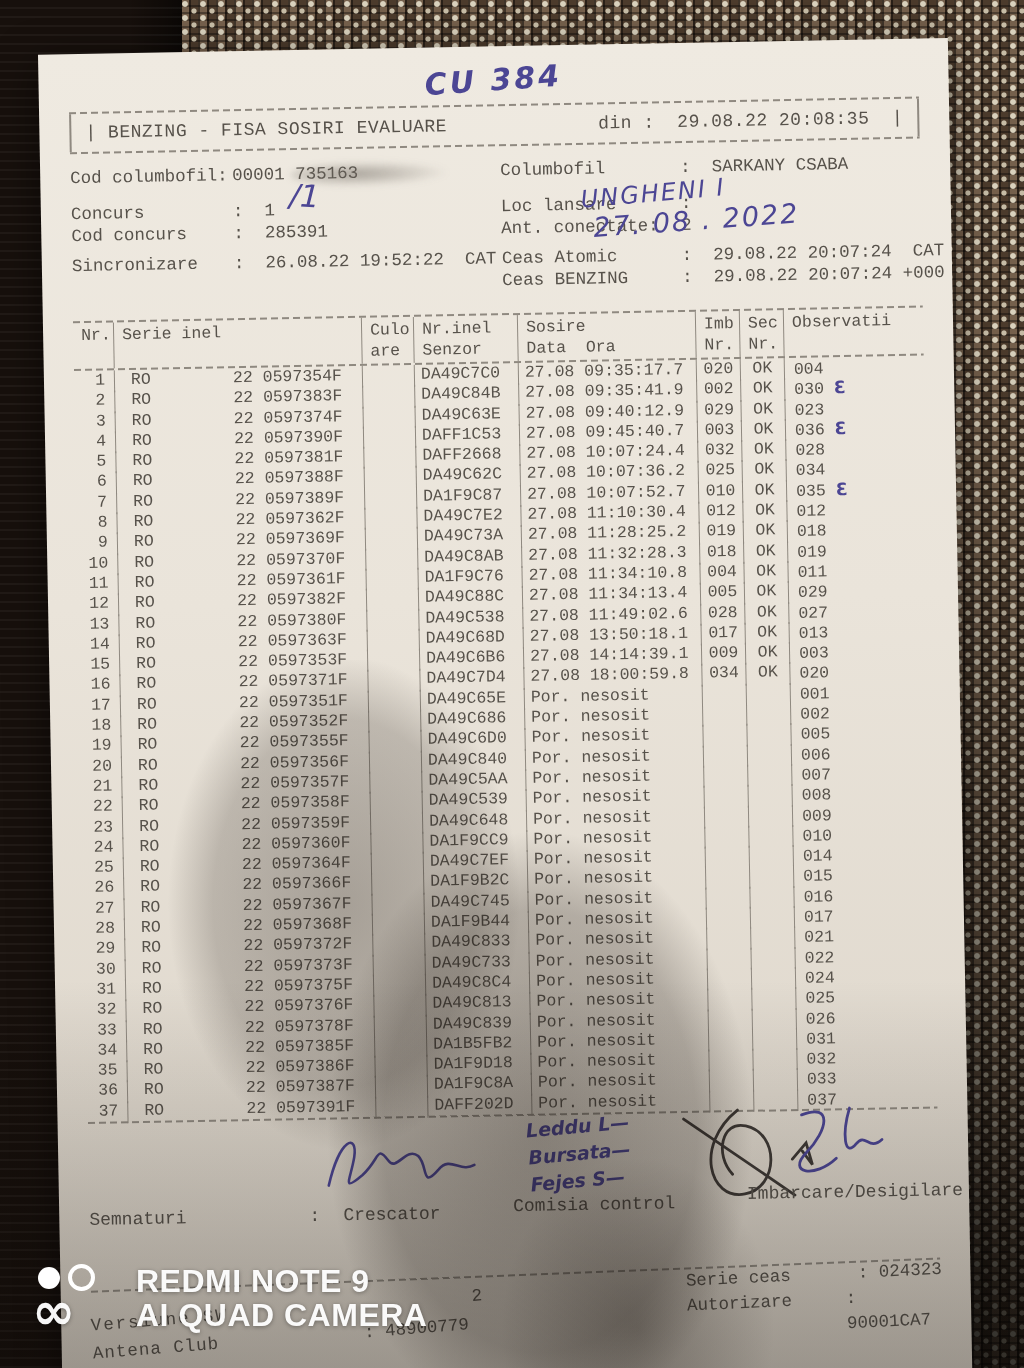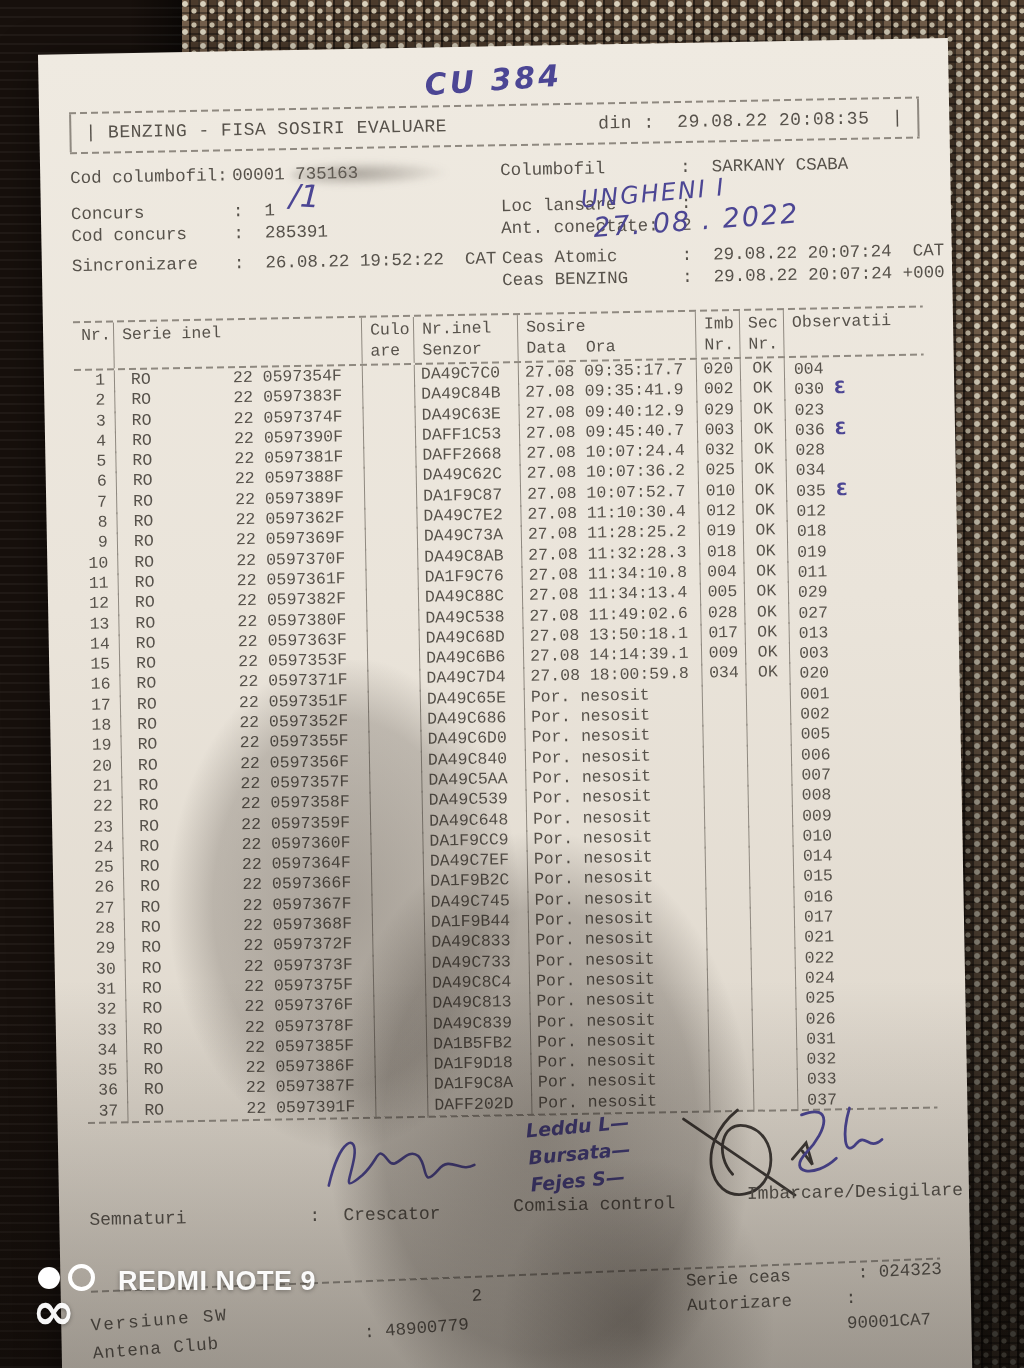--- a/index.html
+++ b/index.html
@@ -97,21 +97,21 @@
   .watermark{position:absolute;left:32px;top:1264px;display:flex;align-items:flex-start;
     color:rgba(255,255,255,.96);font-family:"Liberation Sans",sans-serif;
     text-shadow:0 1px 4px rgba(0,0,0,.35);}
   .wm-logo{width:78px;}
   .wm-dots{display:flex;gap:8px;align-items:center;margin-left:6px;}
   .dot{width:22px;height:22px;border-radius:50%;display:inline-block;}
   .dot.filled{background:#fff;}
   .dot.outline{border:4.5px solid #fff;box-sizing:border-box;width:27px;height:27px;}
   .wm-inf{font-family:"DejaVu Sans",sans-serif;font-size:52px;line-height:36px;font-weight:bold;
           letter-spacing:-2px;margin-top:2px;}
-  .wm-text{margin-left:8px;font-weight:bold;font-size:27px;letter-spacing:.5px;line-height:34px;}
+  .wm-text{margin-left:26px;font-weight:bold;font-size:32px;letter-spacing:.5px;line-height:34px;}
 </style>
 </head>
 <body>
 
 <div class="scene">
   <div class="bg-weave"></div>
   <div class="bg-weave-shade"></div>
   <div class="bg-wood"></div>
 
   <div class="paper">
@@ -710,15 +710,16 @@
   <div class="watermark">
     <div class="wm-logo">
       <div class="wm-dots">
           <span class="dot filled"></span>
           <span class="dot outline"></span>
         </div>
       <div class="wm-inf">∞</div>
     </div>
     <div class="wm-text">
       <div>REDMI NOTE 9</div>
+      <div>AI QUAD CAMERA</div>
     </div>
   </div>
 </div>
 
 </body></html>

